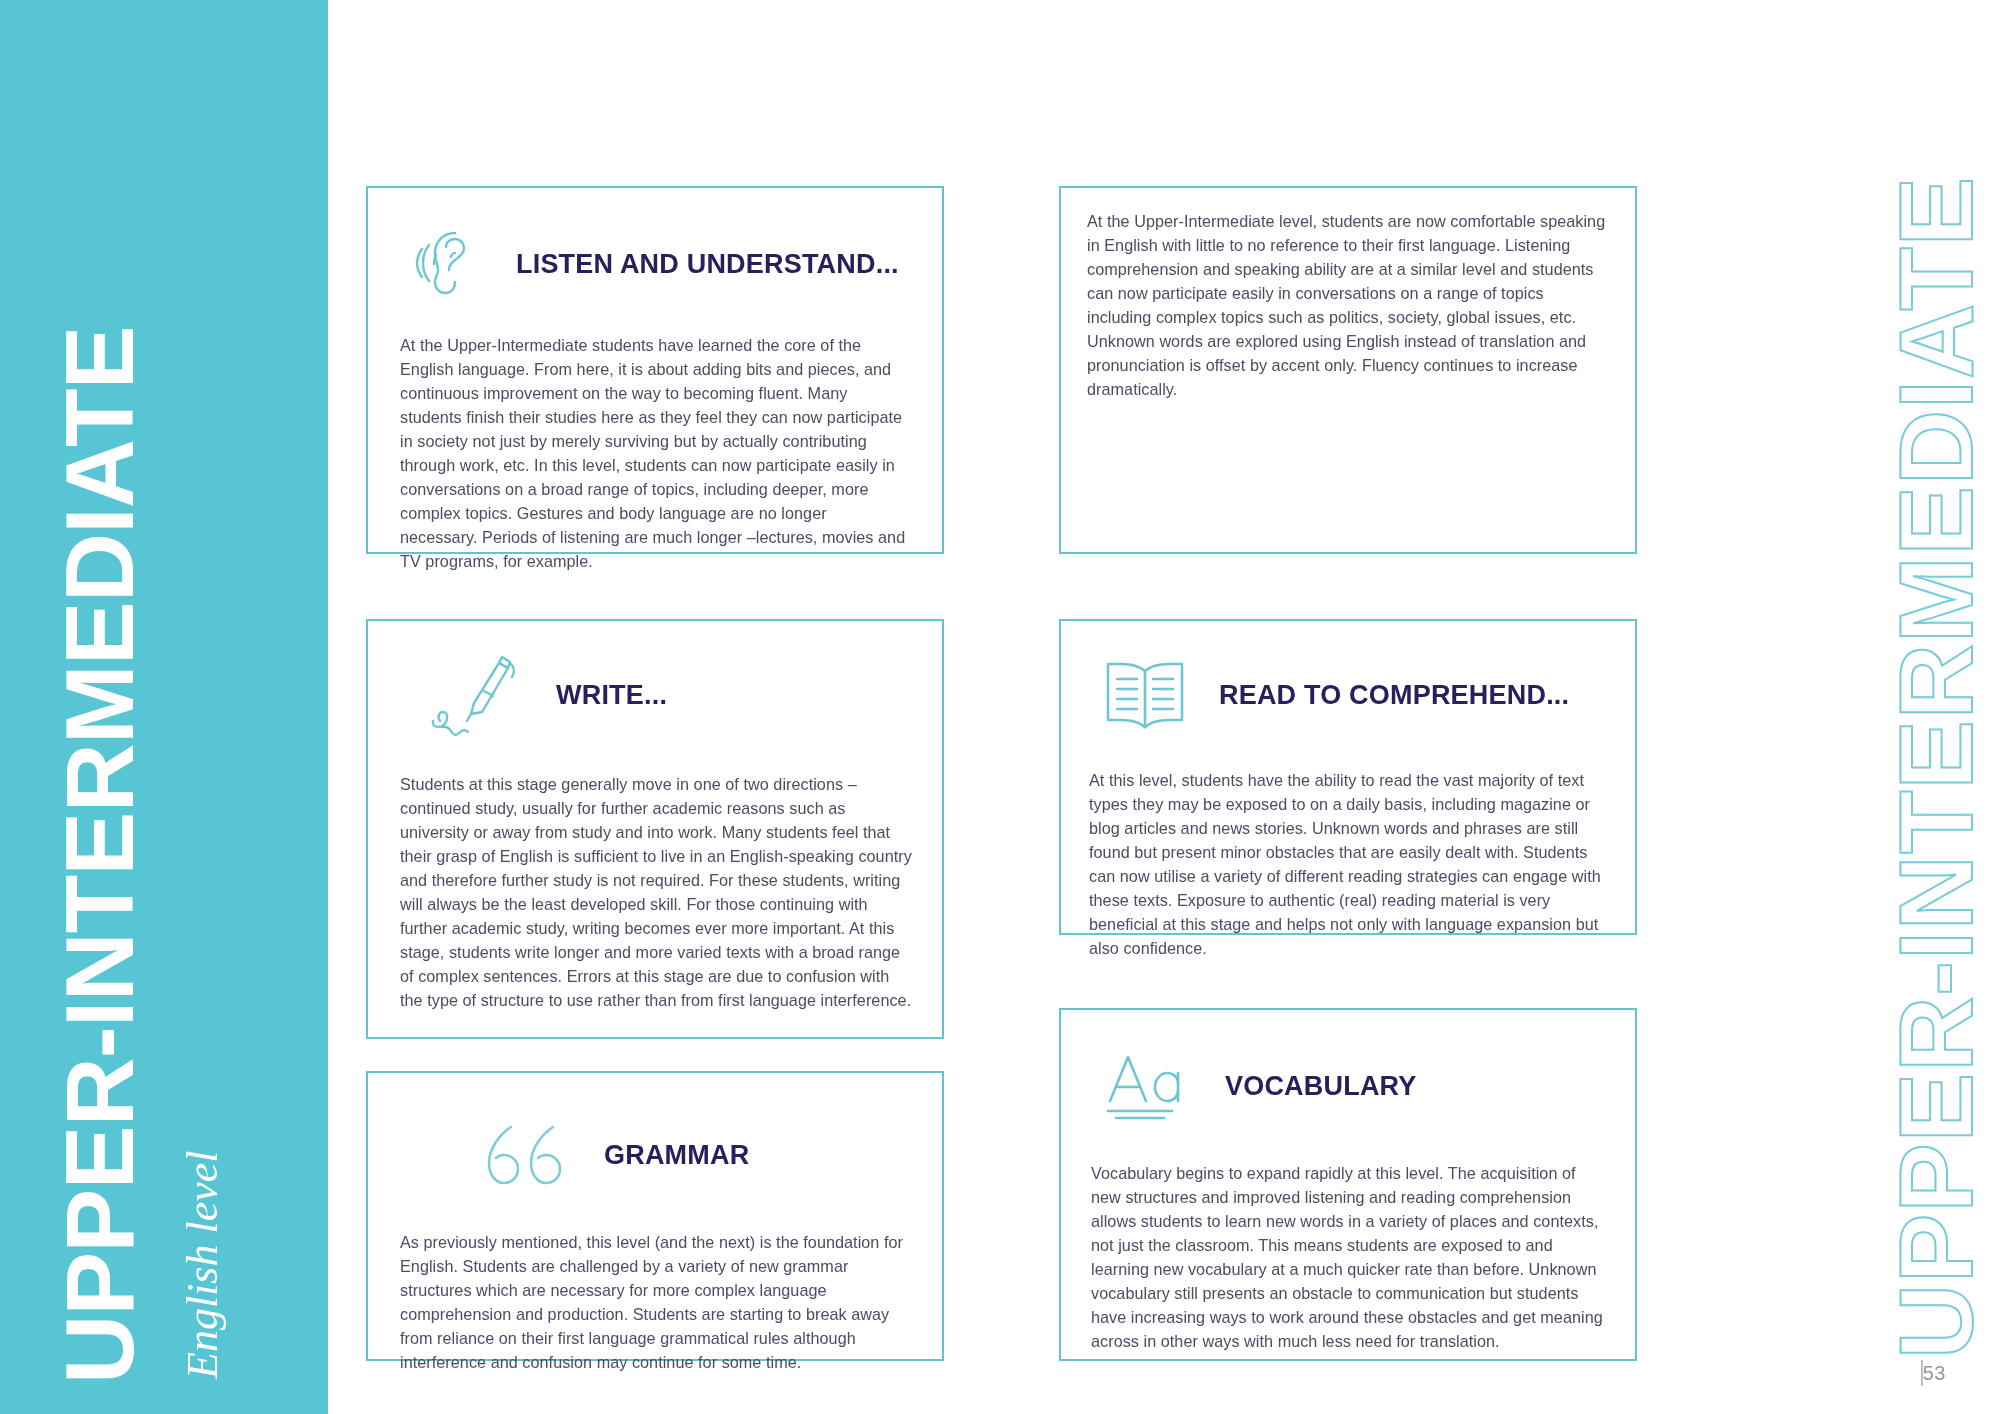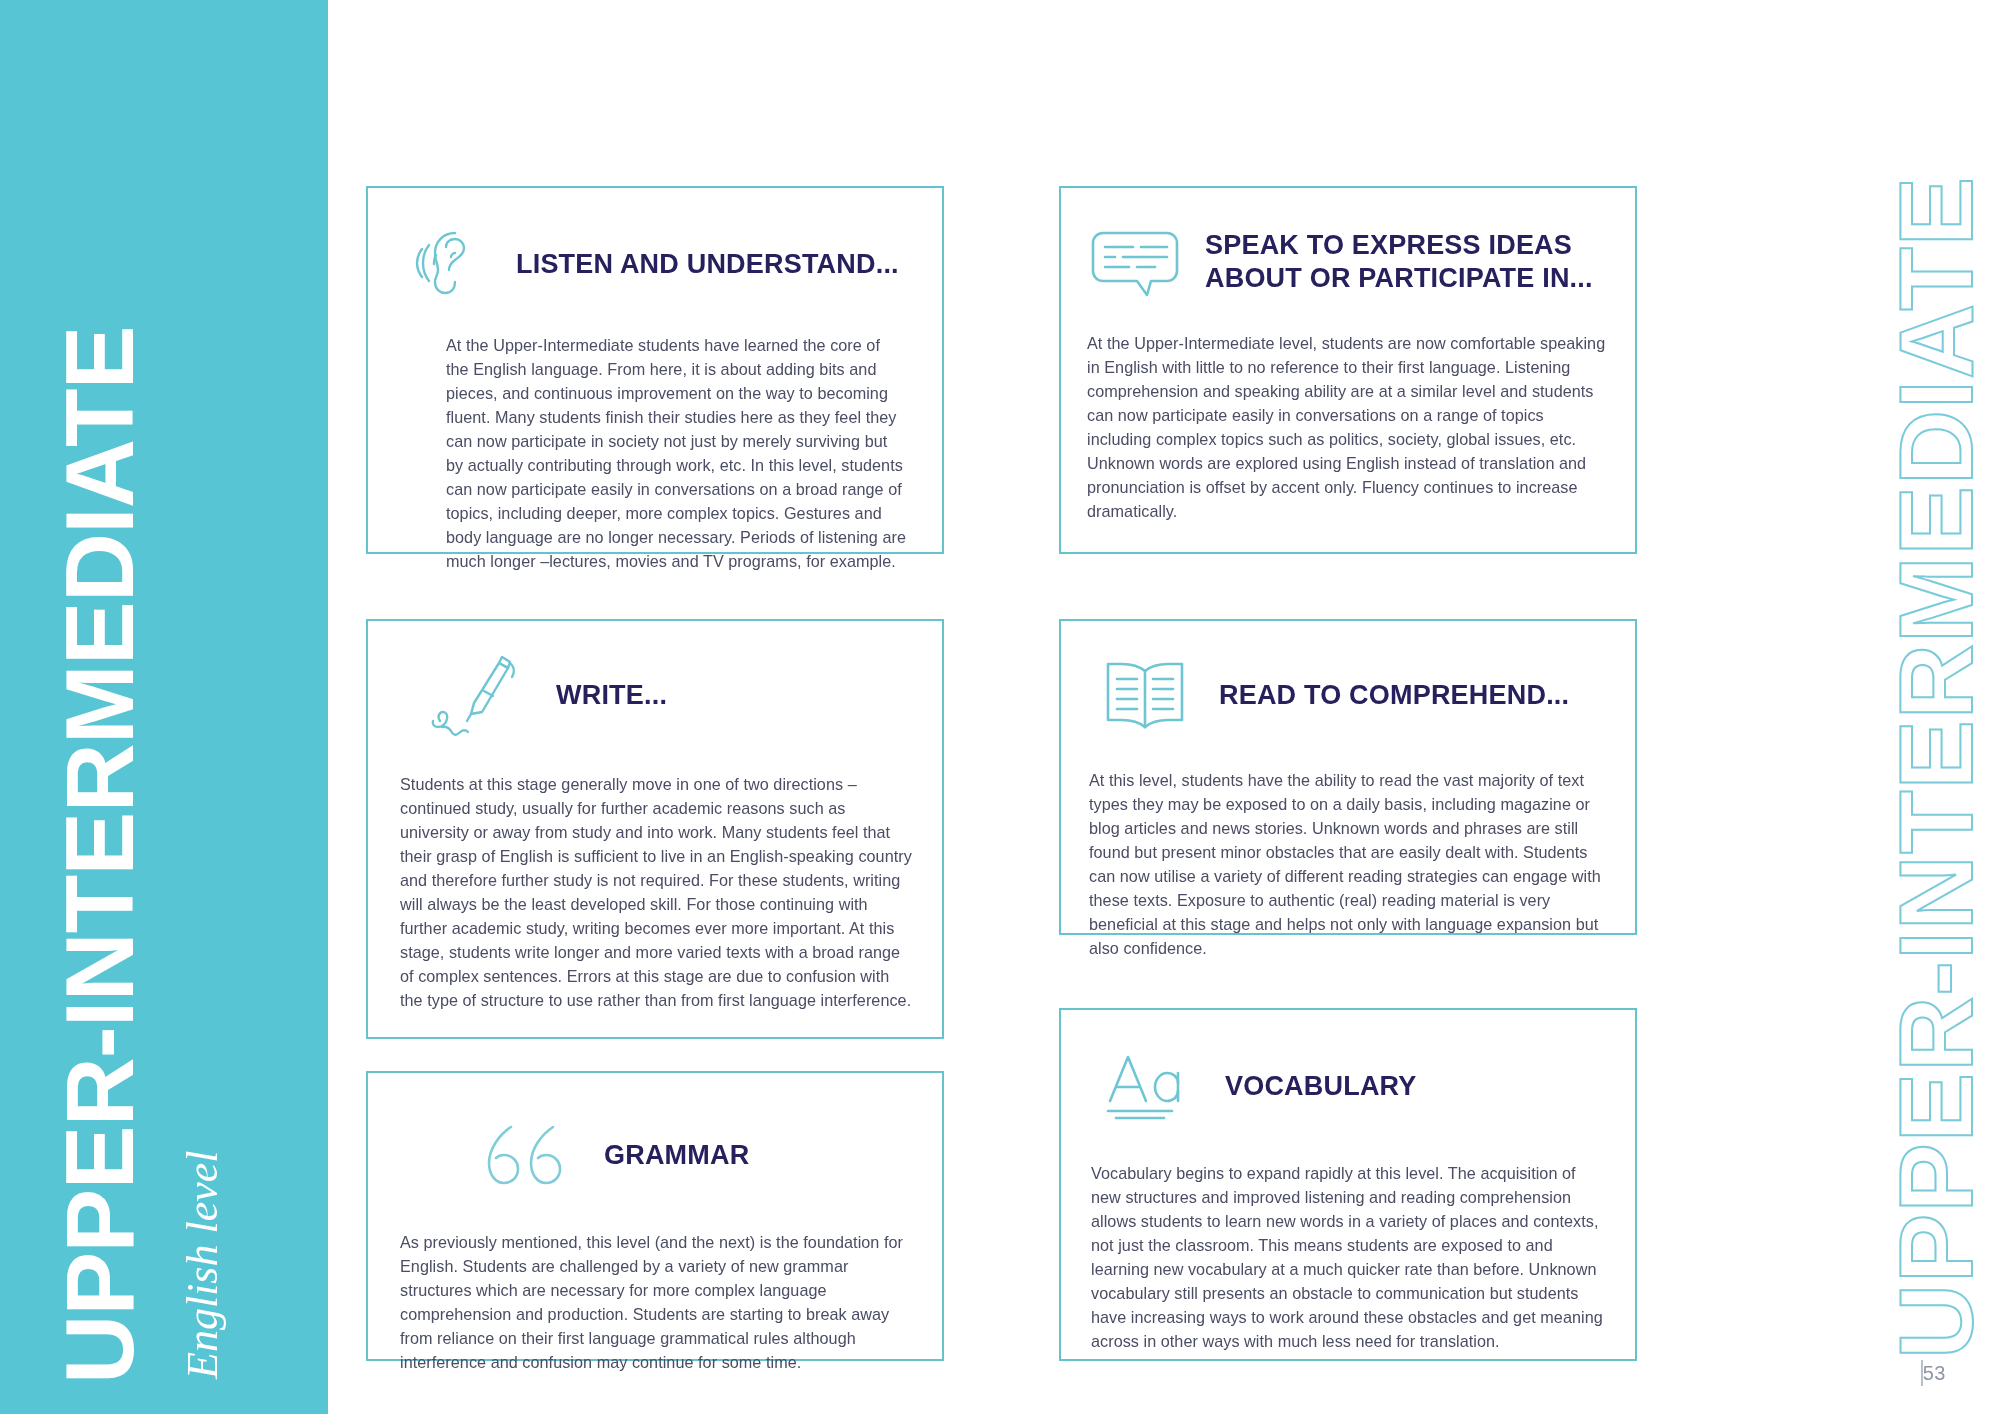--- a/index.html
+++ b/index.html
@@ -130,21 +130,21 @@
 
   
   #card-listen  { left: 0px;    top: 0px;    width: 578px; height: 368px; }
   #card-speak   { left: 693px;  top: 0px;    width: 578px; height: 368px; }
   #card-write   { left: 0px;    top: 433px;  width: 578px; height: 420px; }
   #card-read    { left: 693px;  top: 433px;  width: 578px; height: 316px; }
   #card-grammar { left: 0px;    top: 885px;  width: 578px; height: 290px; }
   #card-vocab   { left: 693px;  top: 822px;  width: 578px; height: 353px; }
 
   #card-listen  .card-head { padding: 28px 30px 0 30px; }
-  #card-listen  .card-body { padding: 22px 36px 0 32px; margin-left: 46px; }
+  #card-listen  .card-body { padding: 22px 36px 0 32px; }
 
   #card-speak   .card-head { padding: 26px 36px 0 26px; }
   #card-speak   .card-body { padding: 22px 28px 0 26px; }
 
   #card-write   .card-head { padding: 26px 30px 0 60px; gap: 32px; }
   #card-write   .card-body { padding: 30px 30px 0 32px; }
 
   #card-read    .card-head { padding: 26px 30px 0 36px; gap: 26px; }
   #card-read    .card-body { padding: 26px 22px 0 28px; }
 
@@ -204,34 +204,20 @@
             <path d="M19 28c-3 4-5 9-5 14s2 10 5 14"></path>
             <path d="M33 34c-2 3-2 7-2 9"></path>
           </svg>
         </div>
         <div class="card-title">LISTEN AND UNDERSTAND...</div>
       </div>
       <div class="card-body">At the Upper-Intermediate students have learned the core of the English language. From here, it is about adding bits and pieces, and continuous improvement on the way to becoming fluent. Many students finish their studies here as they feel they can now participate in society not just by merely surviving but by actually contributing through work, etc. In this level, students can now participate easily in conversations on a broad range of topics, including deeper, more complex topics. Gestures and body language are no longer necessary. Periods of listening are much longer –lectures, movies and TV programs, for example.</div>
     </div>
 
     <div class="card" id="card-speak">
-      <div class="card-head">
-        <div class="card-icon">
-          <svg width="92" height="86" viewBox="0 0 92 86" fill="none" stroke="#6ec6d3" stroke-width="2.6" stroke-linecap="round" stroke-linejoin="round">
-            <path d="M14 14h64a10 10 0 0 1 10 10v28a10 10 0 0 1-10 10H62l-4 14-10-14H14A10 10 0 0 1 4 52V24A10 10 0 0 1 14 14z"></path>
-            <line x1="16" y1="28" x2="44" y2="28"></line>
-            <line x1="52" y1="28" x2="78" y2="28"></line>
-            <line x1="16" y1="38" x2="26" y2="38"></line>
-            <line x1="34" y1="38" x2="78" y2="38"></line>
-            <line x1="16" y1="48" x2="40" y2="48"></line>
-            <line x1="48" y1="48" x2="66" y2="48"></line>
-          </svg>
-        </div>
-        <div class="card-title">SPEAK TO EXPRESS IDEAS ABOUT OR PARTICIPATE IN...</div>
-      </div>
       <div class="card-body">At the Upper-Intermediate level, students are now comfortable speaking in English with little to no reference to their first language. Listening comprehension and speaking ability are at a similar level and students can now participate easily in conversations on a range of topics including complex topics such as politics, society, global issues, etc. Unknown words are explored using English instead of translation and pronunciation is offset by accent only. Fluency continues to increase dramatically.</div>
     </div>
 
     <div class="card" id="card-write">
       <div class="card-head">
         <div class="card-icon">
           <svg width="96" height="96" viewBox="0 0 96 96" fill="none" stroke="#6ec6d3" stroke-width="2.4" stroke-linecap="round" stroke-linejoin="round">
             <path d="M74 10l8 5-2 6-9-5z"></path>
             <path d="M71 16l9 5-26 44-11 2 3-11z"></path>
             <path d="M56 44l9 5"></path>

